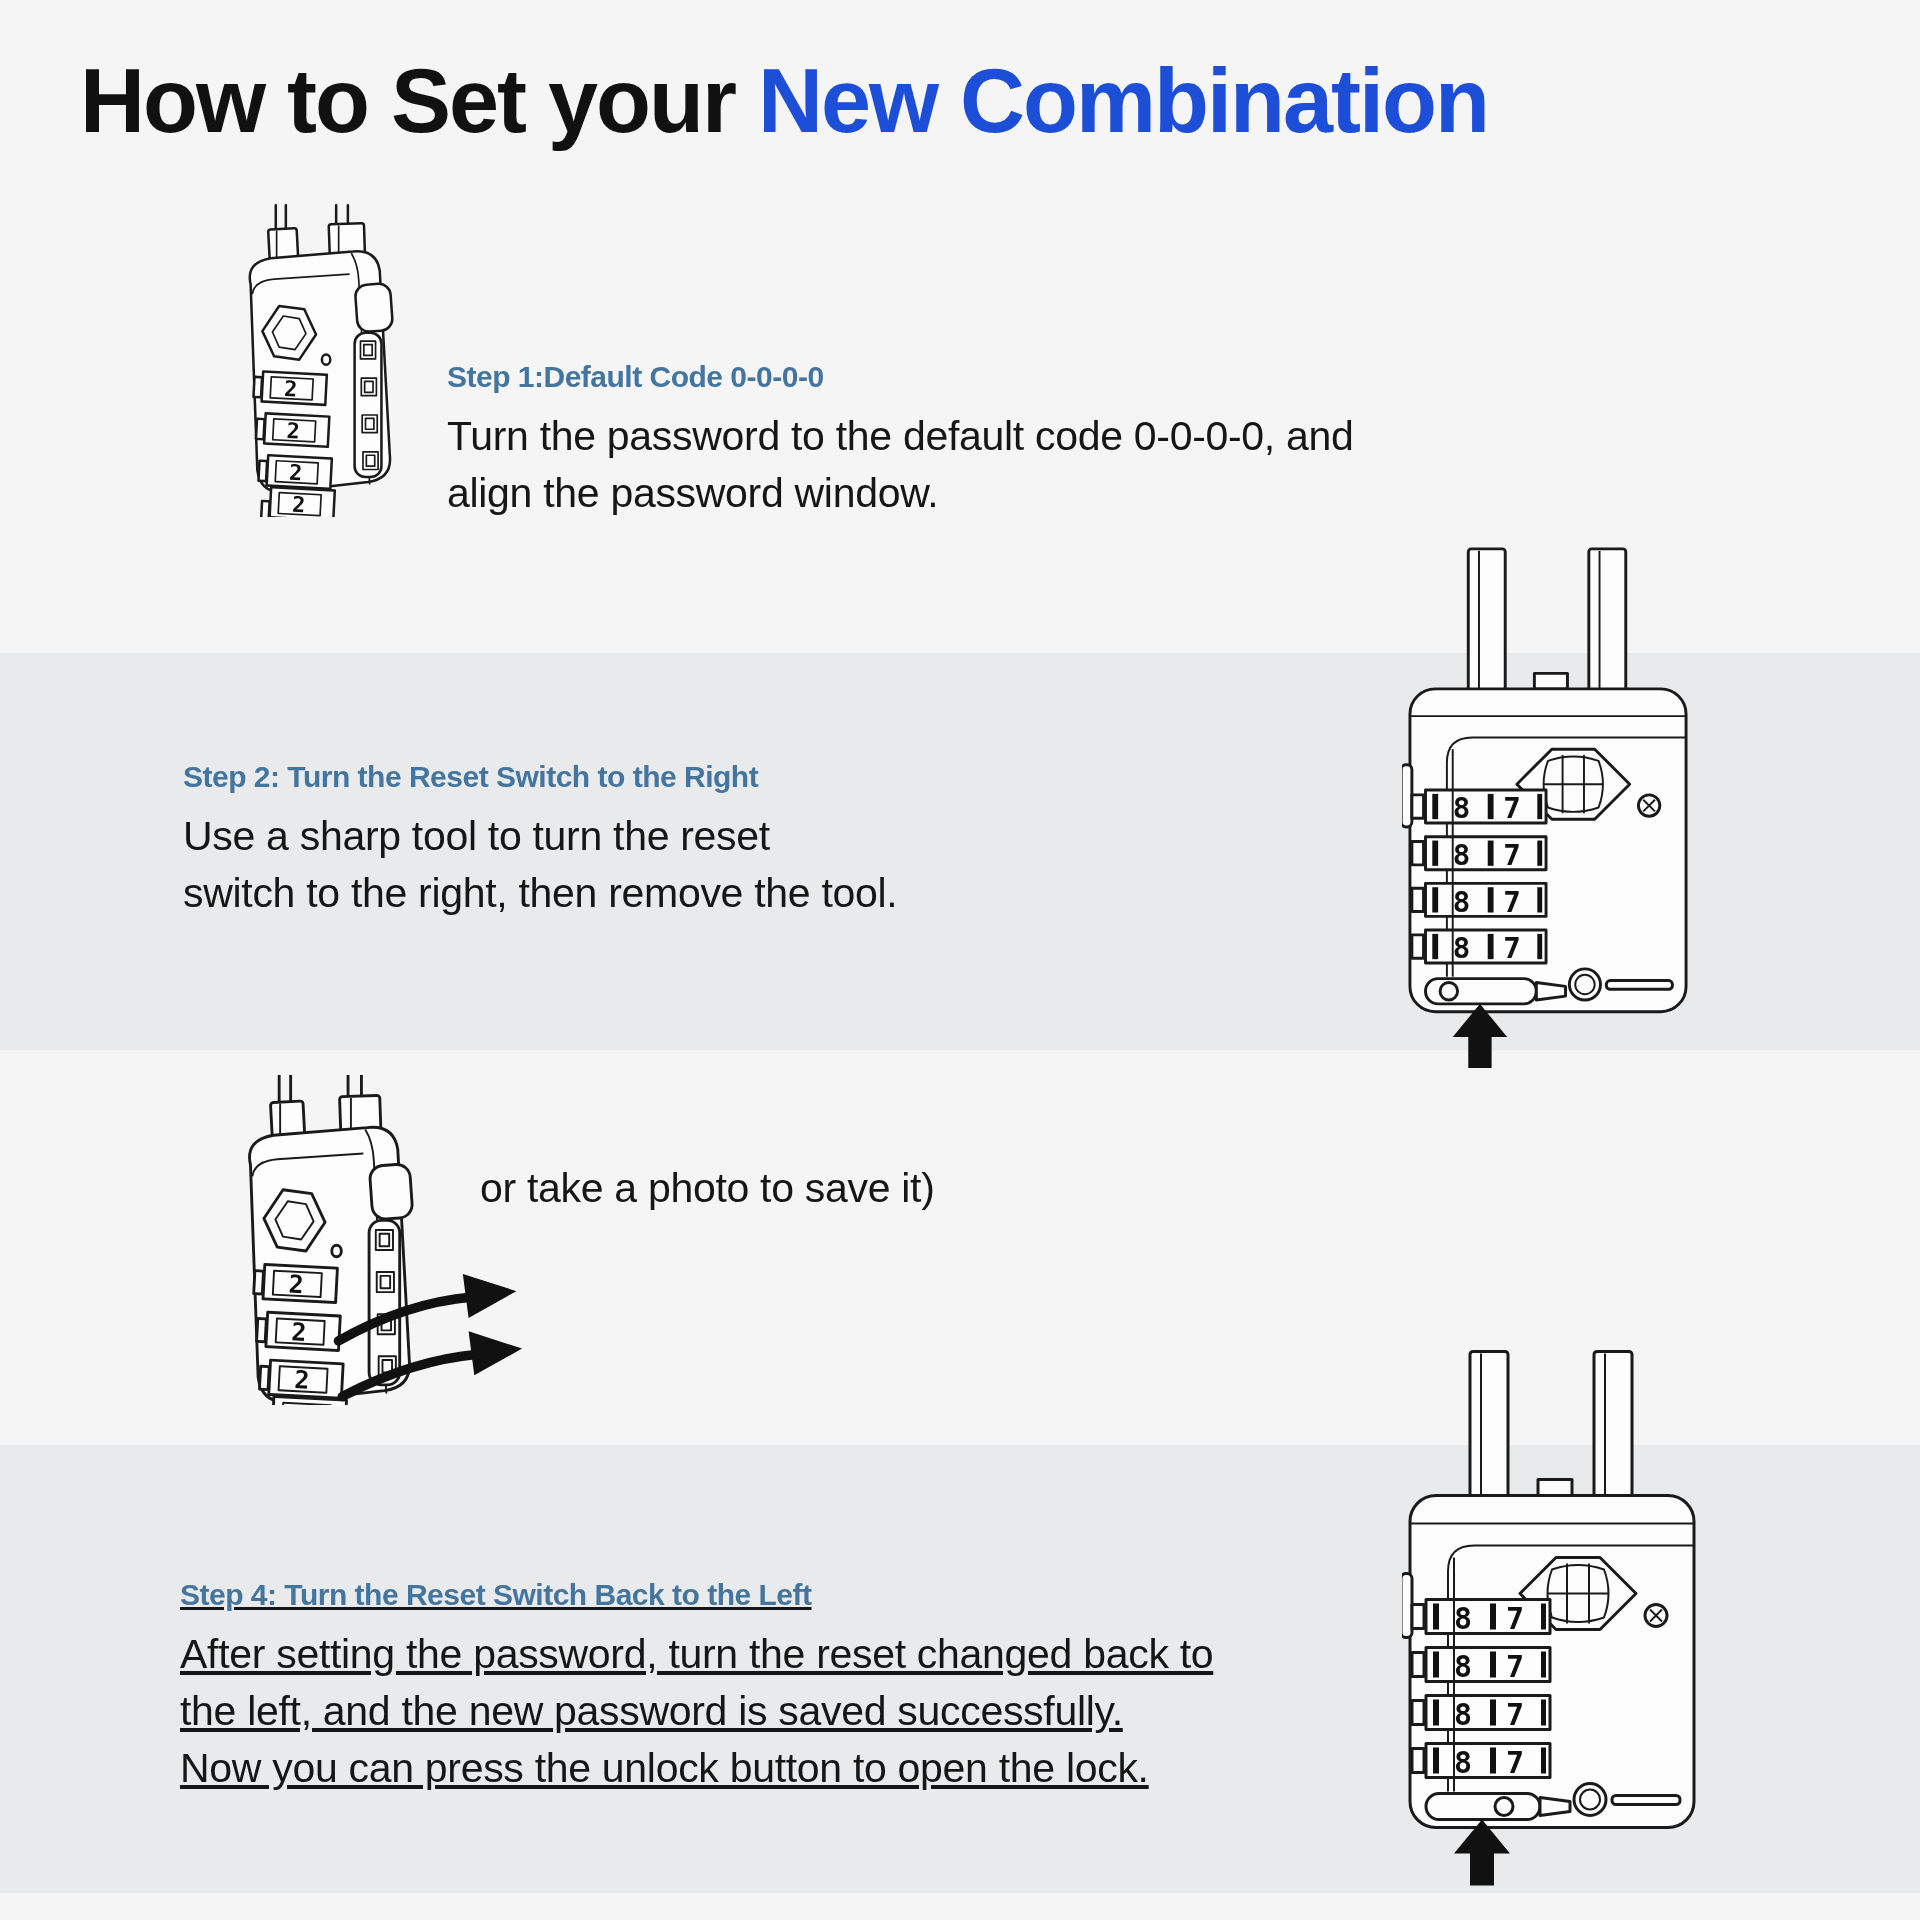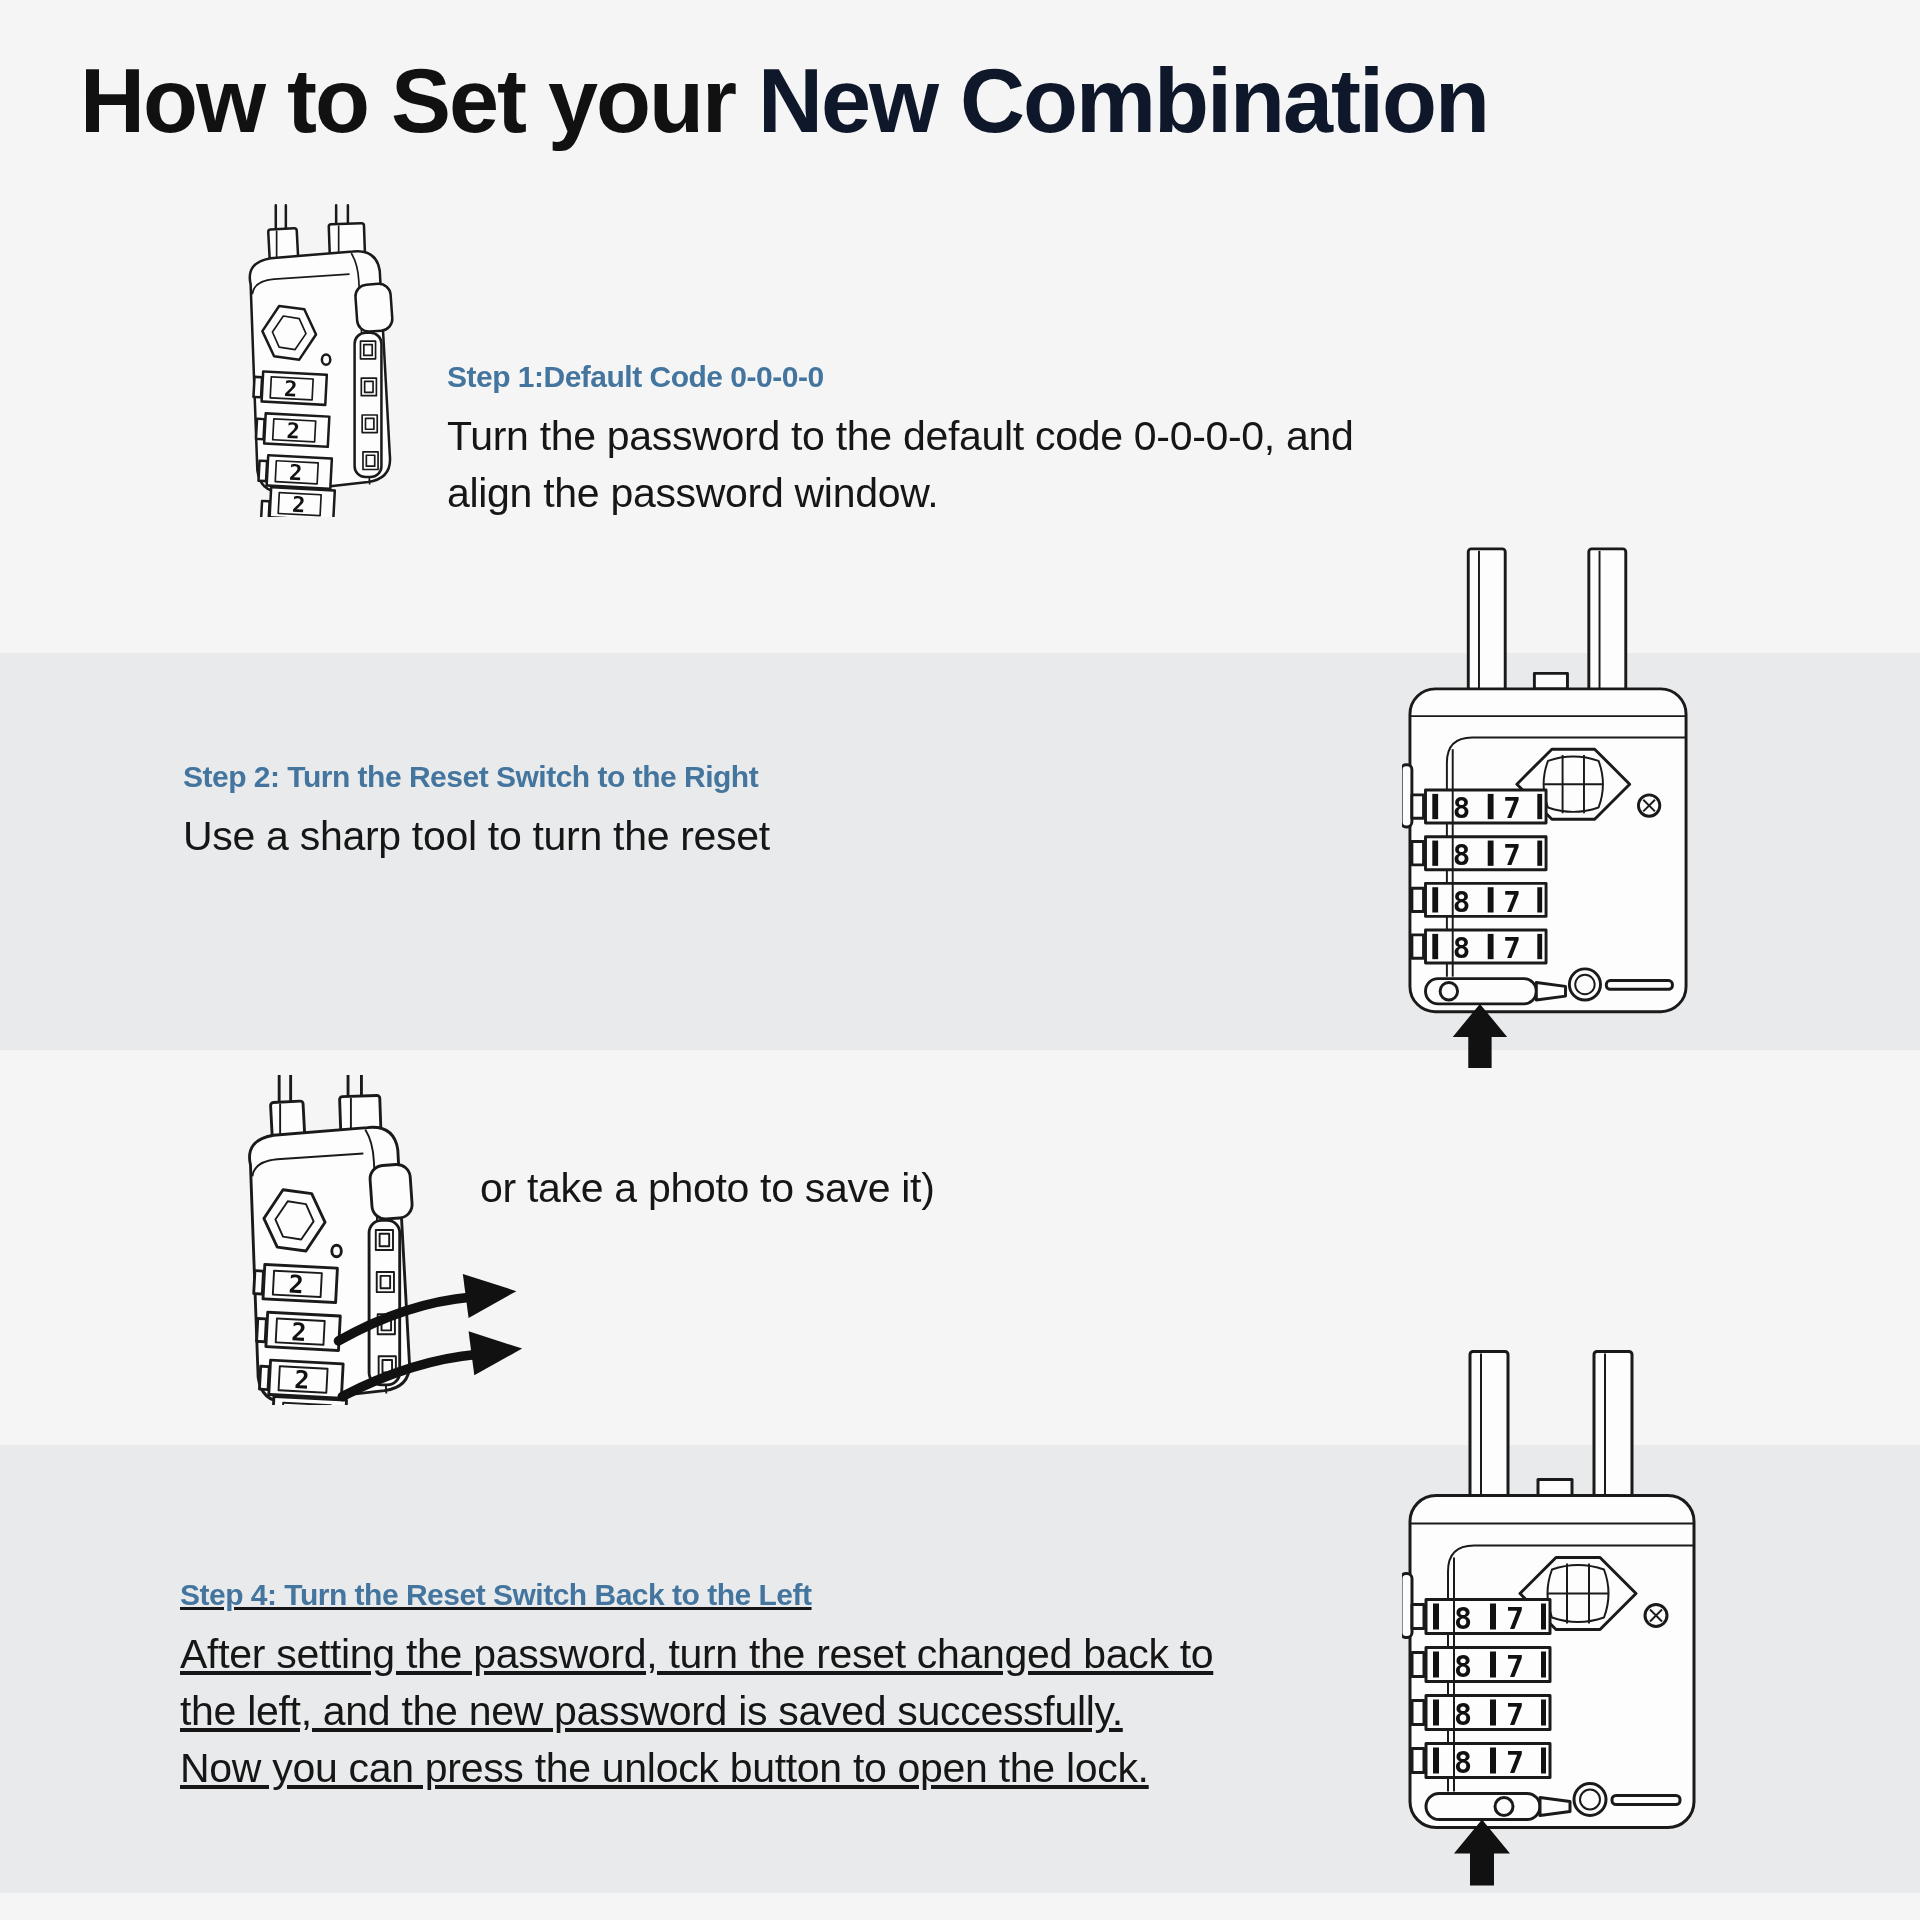--- a/index.html
+++ b/index.html
@@ -9,21 +9,21 @@
     font-family:"Liberation Sans","DejaVu Sans",sans-serif;
     color:#161616;
   }
   .stripe{position:absolute;left:0;width:1920px;}
   .stripe.alt{background:#e9eaeb;}
   .title{
     position:absolute;left:80px;top:50px;
     font-size:90px;font-weight:bold;letter-spacing:-2px;
     white-space:nowrap;color:#111;
   }
-  .title .hl{color:#0f172a;}
+  .title .hl{color:#1d4ed8;}
   .step{position:absolute;}
   .step h2{
     margin:0 0 14px 0;
     font-size:30px;font-weight:bold;color:#44759e;letter-spacing:-0.5px;
     white-space:nowrap;
   }
   .step .line{
     font-size:41px;line-height:57px;letter-spacing:-0.3px;
     white-space:nowrap;color:#161616;
   }
@@ -196,20 +196,21 @@
 
   <div class="step" style="left:447px;top:360px;">
     <h2>Step 1:Default Code 0-0-0-0</h2>
     <div class="line">Turn the password to the default code 0-0-0-0, and</div>
     <div class="line">align the password window.</div>
   </div>
 
   <div class="step" style="left:183px;top:760px;">
     <h2>Step 2: Turn the Reset Switch to the Right</h2>
     <div class="line">Use a sharp tool to turn the reset</div>
+    <div class="line">switch to the right, then remove the tool.</div>
   </div>
 
   <svg class="fig" style="left:1402px;top:545px;width:292px;height:525px" viewBox="0 0 300 540">
     <use href="#lockfront"></use>
     <circle class="ln" cx="48" cy="459" r="9"></circle>
     <use href="#uparrow" transform="translate(80,502)"></use>
   </svg>
 
   <svg class="fig" style="left:195px;top:1075px;width:330px;height:330px" viewBox="0 0 345 345">
     <use href="#lock3d"></use>

